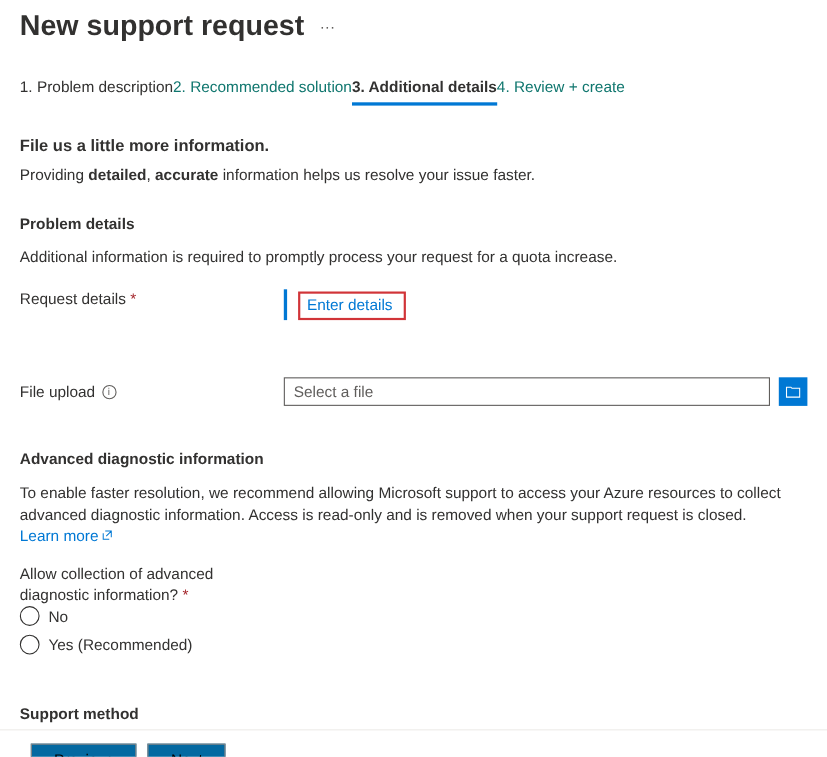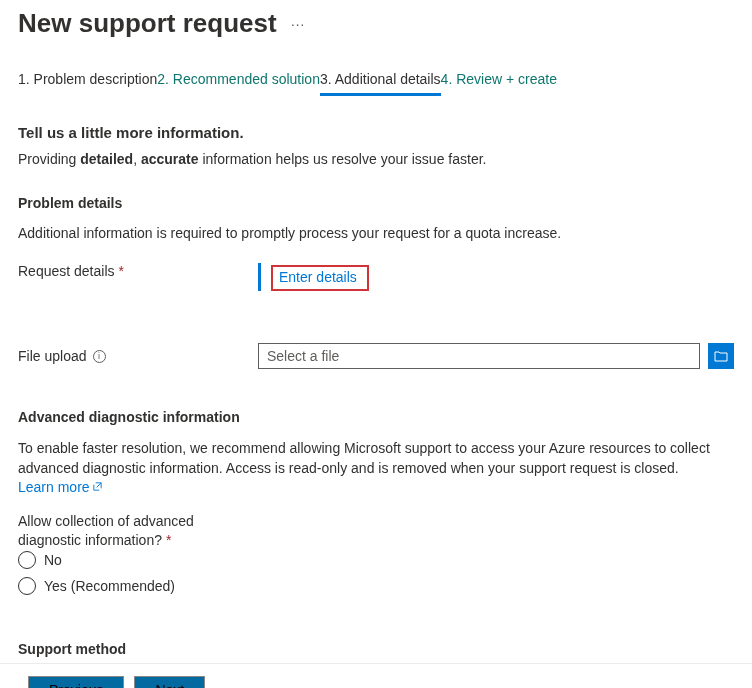--- a/index.html
+++ b/index.html
@@ -12,21 +12,21 @@
       height: 688px;
       padding: 0 18px;
       position: relative;
     }
     .page-title-row { display: flex; align-items: center; margin-top: 8px; margin-bottom: 32px; }
     .page-title { font-size: 26px; font-weight: 600; color: #323130; }
     .ellipsis { margin-left: 14px; color: #605e5c; font-size: 14px; cursor: pointer; }
     .tabs { display: flex; border-bottom: 0; margin-bottom: 28px; }
     .tab { font-size: 14px; color: #0f766e; padding-bottom: 6px; cursor: pointer; }
     .tab.completed { color: #323130; }
-    .tab.active { color: #323130; border-bottom: 3px solid #0078d4; font-weight: 400; }
+    .tab.active { color: #323130; border-bottom: 3px solid #0078d4; font-weight: 700; }
     .section-heading { font-size: 15px; font-weight: 600; margin-bottom: 10px; }
     .body-text { font-size: 14px; color: #323130; margin-bottom: 28px; }
     .body-text b { font-weight: 600; }
     .subsection-heading { font-size: 14px; font-weight: 600; margin-bottom: 14px; }
     .desc-text { font-size: 14px; margin-bottom: 22px; }
     .form-row { display: flex; align-items: flex-start; margin-bottom: 52px; }
     .form-label-col { width: 240px; font-size: 14px; display: flex; align-items: center; gap: 4px; }
     .req { color: #a4262c; }
     .form-value-col { flex: 1; }
     .details-box { border-left: 3px solid #0078d4; padding-left: 10px; }
@@ -61,21 +61,21 @@
   <span class="ellipsis">···</span>
 </div>
 
 <div class="tabs">
   <div class="tab completed">1. Problem description</div>
   <div class="tab">2. Recommended solution</div>
   <div class="tab active">3. Additional details</div>
   <div class="tab">4. Review + create</div>
 </div>
 
-<div class="section-heading">Tell us a little more information.</div>
+<div class="section-heading">File us a little more information.</div>
 <p class="body-text">
   <span>Providing </span><b>detailed</b><span>, </span><b>accurate</b><span> information helps us resolve your issue faster.</span>
 </p>
 
 <div class="subsection-heading">Problem details</div>
 <p class="desc-text">Additional information is required to promptly process your request for a quota increase.</p>
 
 <div class="form-row">
   <div class="form-label-col">
     <span>Request details</span>

